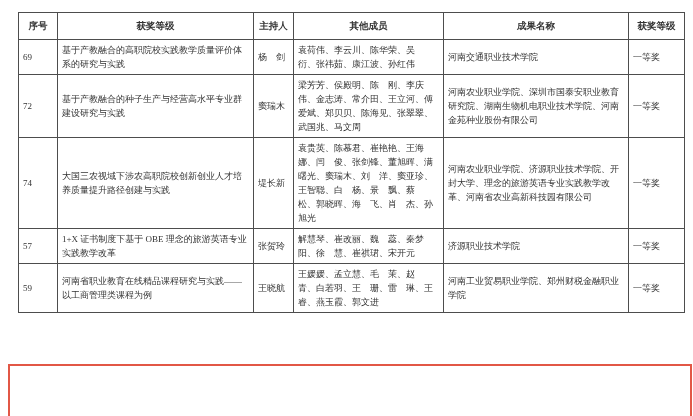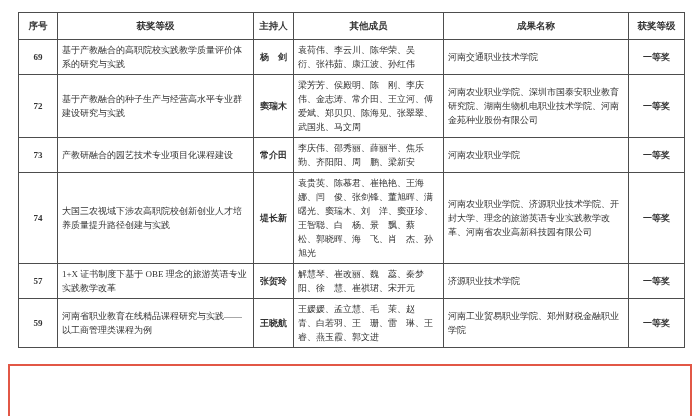--- a/index.html
+++ b/index.html
@@ -23,21 +23,21 @@
   }
   th,td{
     border:1px solid var(--border);
     padding:3px 4px;
     line-height:14px;
     vertical-align:middle;
     word-break:break-all;
     box-sizing:border-box;
   }
   th{font-weight:bold;font-size:9.5px;height:27px;text-align:center;padding:2px;}
-  td.c-no,td.c-leader,td.c-award{text-align:center;font-weight:bold;}
+  td.c-no,td.c-leader,td.c-award{text-align:left;}
   td.c-title,td.c-members,td.c-org{text-align:left;}
   .hl-box{
     position:absolute;left:-10px;right:-8px;
     border:2px solid var(--highlight);
     pointer-events:none;
   }
 </style>
 </head>
 <body>
 
@@ -73,28 +73,20 @@
   </tr>
           <tr>
     <td class="c-no">72</td>
     <td class="c-title">基于产教融合的种子生产与经营高水平专业群建设研究与实践</td>
     <td class="c-leader">窦瑞木</td>
     <td class="c-members">梁芳芳、侯殿明、陈　刚、李庆伟、金志涛、常介田、王立河、傅爱斌、郑贝贝、陈海见、张翠翠、武国兆、马文周</td>
     <td class="c-org">河南农业职业学院、深圳市国泰安职业教育研究院、湖南生物机电职业技术学院、河南金苑种业股份有限公司</td>
     <td class="c-award">一等奖</td>
   </tr>
           <tr>
-    <td class="c-no">73</td>
-    <td class="c-title">产教研融合的园艺技术专业项目化课程建设</td>
-    <td class="c-leader">常介田</td>
-    <td class="c-members">李庆伟、邵秀丽、薛丽半、焦乐勤、齐阳阳、周　鹏、梁新安</td>
-    <td class="c-org">河南农业职业学院</td>
-    <td class="c-award">一等奖</td>
-  </tr>
-          <tr>
     <td class="c-no">74</td>
     <td class="c-title">大国三农视域下涉农高职院校创新创业人才培养质量提升路径创建与实践</td>
     <td class="c-leader">堤长新</td>
     <td class="c-members">袁贵英、陈慕君、崔艳艳、王海娜、闫　俊、张剑锋、董旭晖、满曙光、窦瑞木、刘　洋、窦亚珍、王智聪、白　杨、景　飘、蔡　松、郭晓晖、海　飞、肖　杰、孙旭光</td>
     <td class="c-org">河南农业职业学院、济源职业技术学院、开封大学、理念的旅游英语专业实践教学改革、河南省农业高新科技园有限公司</td>
     <td class="c-award">一等奖</td>
   </tr>
           <tr>
     <td class="c-no">57</td>
     <td class="c-title">1+X 证书制度下基于 OBE 理念的旅游英语专业实践教学改革</td>

